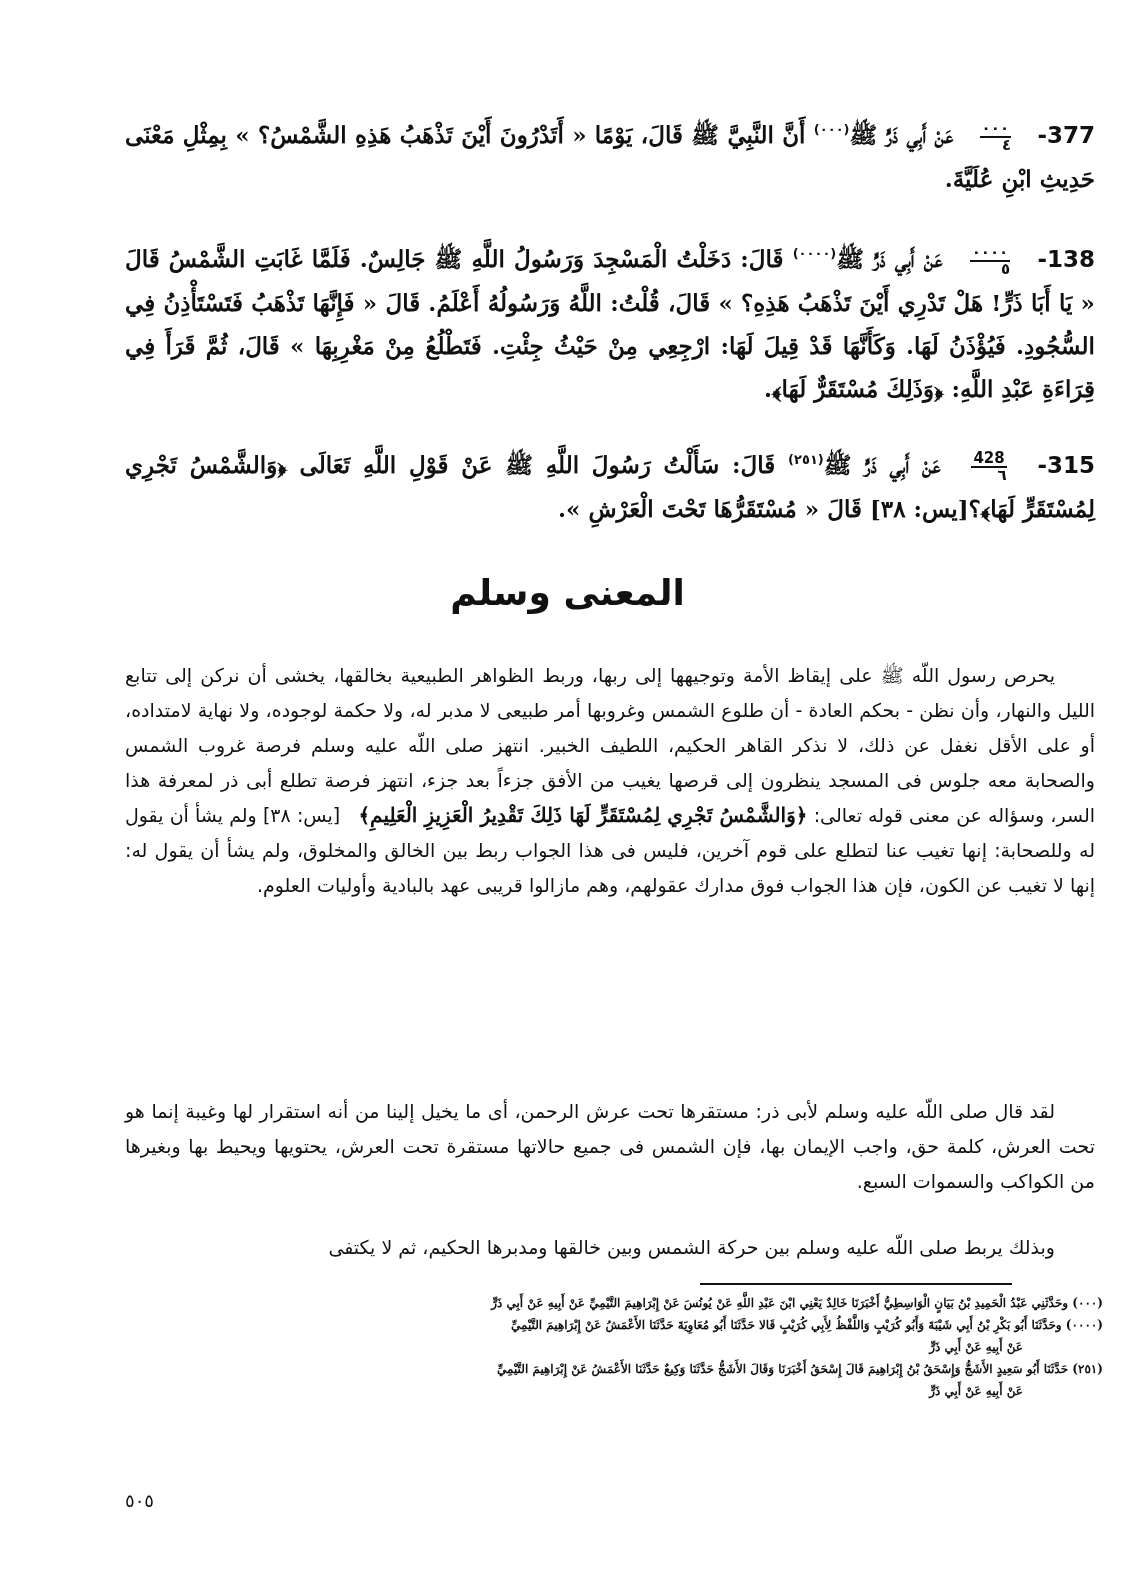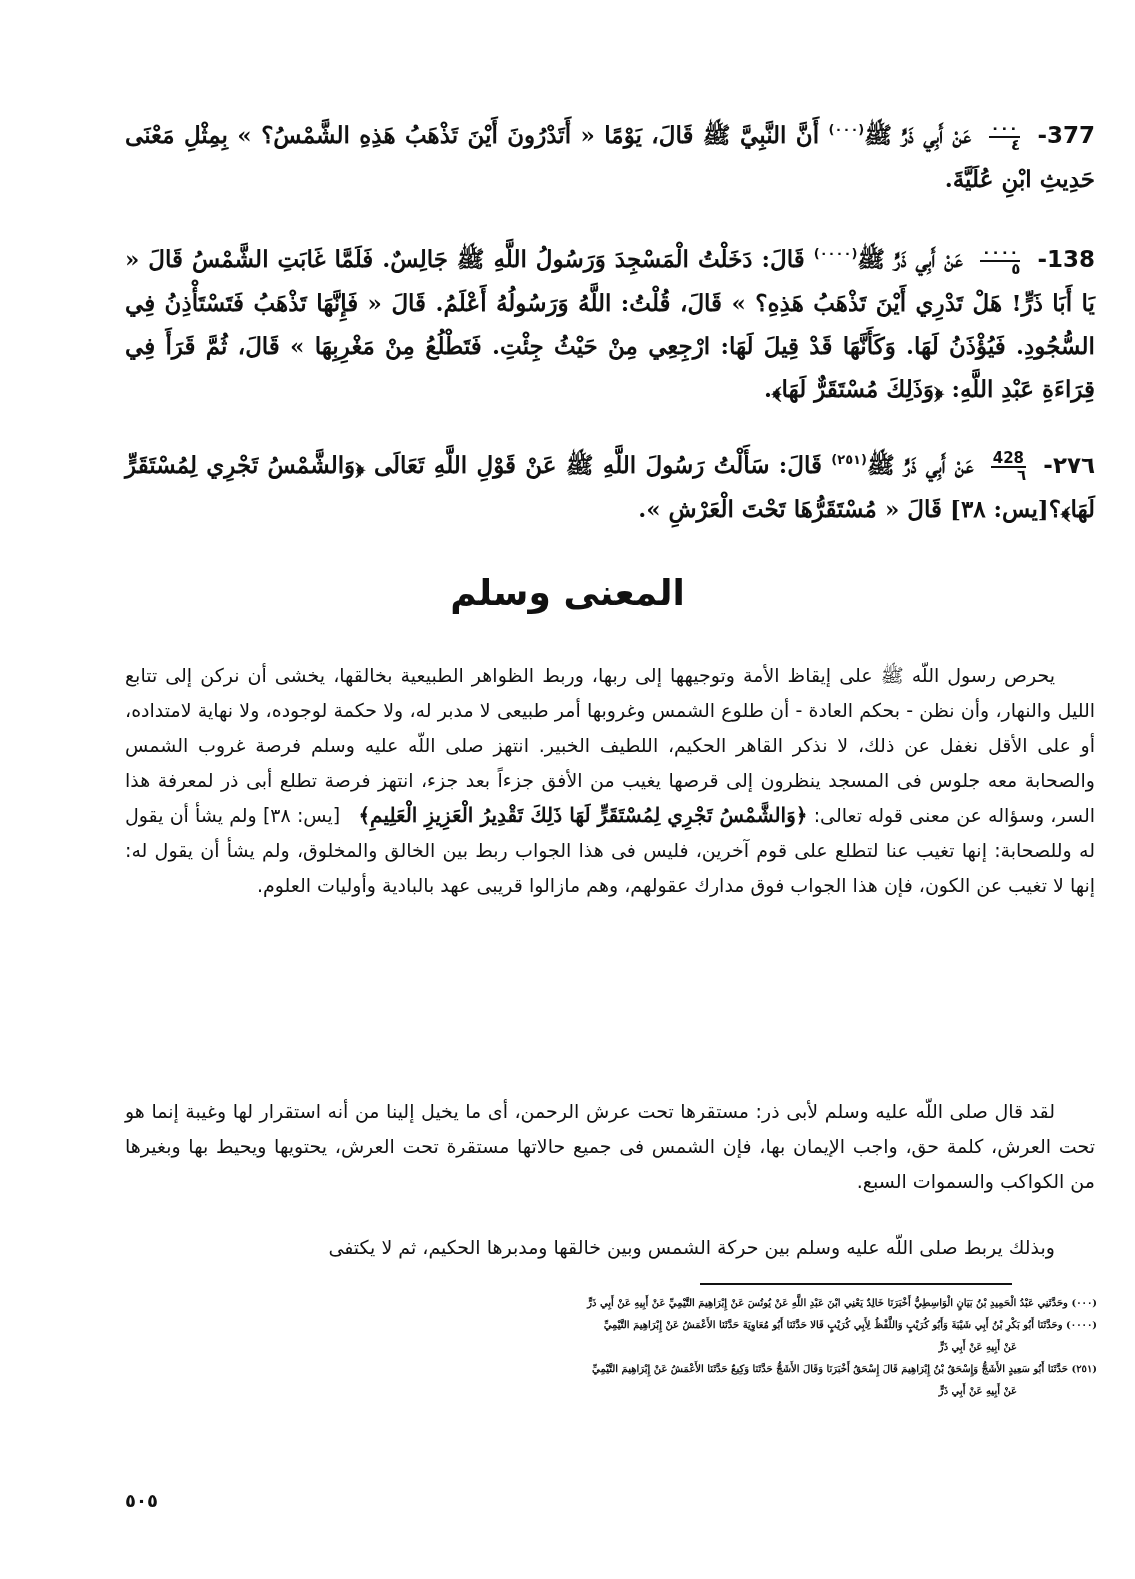--- a/index.html
+++ b/index.html
@@ -15,21 +15,21 @@
     font-family: "DejaVu Serif", serif; font-weight: bold;
     font-size: 23px; line-height: 43px;
   }
   #h274 { top: 108px; }
   #h275 { top: 232px; }
   #h276 { top: 438px; }
   .num { font-family: "DejaVu Sans", sans-serif; font-weight: bold; }
   .frac {
     display: inline-block; vertical-align: middle; text-align: center;
     font-family: "DejaVu Sans", sans-serif; font-size: 15px; line-height: 15px;
-    margin: 0 8px;
+    margin: 0 18px;
   }
   .frac .top { display: block; border-bottom: 2px solid #111; padding: 0 2px; }
   .frac .bot { display: block; }
   .fnref { font-size: 13px; vertical-align: super; font-family: "DejaVu Sans", sans-serif; }
 
   .section-title {
     position: absolute; top: 572px; left: 0; width: 1135px; text-align: center;
     font-family: "DejaVu Sans", sans-serif; font-weight: bold; font-size: 36px;
   }
 
@@ -41,29 +41,29 @@
   #c2 { top: 1094px; }
   #c3 { top: 1230px; }
   .indent { text-indent: 40px; }
   .quran { font-family: "DejaVu Serif", serif; font-weight: bold; font-size: 20px; margin-left: 12px; }
 
   .fn-rule {
     position: absolute; top: 1283px; left: 700px; width: 312px; height: 0;
     border-top: 2px solid #111;
   }
   .footnotes {
-    position: absolute; top: 1292px; left: 107px; width: 990px;
-    font-family: "DejaVu Serif", serif; font-weight: bold; font-size: 10px; line-height: 22px;
+    position: absolute; top: 1292px; left: 113px; width: 990px;
+    font-family: "DejaVu Serif", serif; font-weight: bold; font-size: 12px; line-height: 22px;
   }
   .fn { margin: 0; }
   .fn .tail { padding-right: 80px; display: block; }
 
   .page-number {
     position: absolute; top: 1490px; left: 125px;
-    font-family: "DejaVu Sans", sans-serif; font-weight: bold; font-size: 18px;
+    font-family: "DejaVu Sans", sans-serif; font-weight: normal; font-size: 18px;
   }
 </style>
 </head>
 <body>
 
 <div class="page">
 
   <p class="hadith rtl" id="h274" style="margin:0">
     <span class="num">377</span><span class="num">- </span>
     <span class="frac"><span class="top">٠٠٠</span><span class="bot">٤</span></span>
@@ -72,21 +72,21 @@
   </p>
 
   <p class="hadith rtl" id="h275" style="margin:0">
     <span class="num">138</span><span class="num">- </span>
     <span class="frac"><span class="top">٠٠٠٠</span><span class="bot">٥</span></span>
     <span>عَنْ أَبِي ذَرٍّ ﷺ</span><span class="fnref">(٠٠٠٠)</span>
     <span>قَالَ: دَخَلْتُ الْمَسْجِدَ وَرَسُولُ اللَّهِ ﷺ جَالِسٌ. فَلَمَّا غَابَتِ الشَّمْسُ قَالَ « يَا أَبَا ذَرٍّ! هَلْ تَدْرِي أَيْنَ تَذْهَبُ هَذِهِ؟ » قَالَ، قُلْتُ: اللَّهُ وَرَسُولُهُ أَعْلَمُ. قَالَ « فَإِنَّهَا تَذْهَبُ فَتَسْتَأْذِنُ فِي السُّجُودِ. فَيُؤْذَنُ لَهَا. وَكَأَنَّهَا قَدْ قِيلَ لَهَا: ارْجِعِي مِنْ حَيْثُ جِئْتِ. فَتَطْلُعُ مِنْ مَغْرِبِهَا » قَالَ، ثُمَّ قَرَأَ فِي قِرَاءَةِ عَبْدِ اللَّهِ: ﴿وَذَلِكَ مُسْتَقَرٌّ لَهَا﴾.</span>
   </p>
 
   <p class="hadith rtl" id="h276" style="margin:0">
-    <span class="num">٢٧٦</span><span class="num">- </span>
+    <span class="num">315</span><span class="num">- </span>
     <span class="frac"><span class="top">428</span><span class="bot">٦</span></span>
     <span>عَنْ أَبِي ذَرٍّ ﷺ</span><span class="fnref">(٢٥١)</span>
     <span>قَالَ: سَأَلْتُ رَسُولَ اللَّهِ ﷺ عَنْ قَوْلِ اللَّهِ تَعَالَى ﴿وَالشَّمْسُ تَجْرِي لِمُسْتَقَرٍّ لَهَا﴾؟[يس: ٣٨] قَالَ « مُسْتَقَرُّهَا تَحْتَ الْعَرْشِ ».</span>
   </p>
 
   <div class="section-title">المعنى وسلم</div>
 
   <p class="commentary rtl indent" id="c1" style="margin:0">
     <span>يحرص رسول اللّه ﷺ على إيقاظ الأمة وتوجيهها إلى ربها، وربط الظواهر الطبيعية بخالقها، يخشى أن نركن إلى تتابع الليل والنهار، وأن نظن - بحكم العادة - أن طلوع الشمس وغروبها أمر طبيعى لا مدبر له، ولا حكمة لوجوده، ولا نهاية لامتداده، أو على الأقل نغفل عن ذلك، لا نذكر القاهر الحكيم، اللطيف الخبير. انتهز صلى اللّه عليه وسلم فرصة غروب الشمس والصحابة معه جلوس فى المسجد ينظرون إلى قرصها يغيب من الأفق جزءاً بعد جزء، انتهز فرصة تطلع أبى ذر لمعرفة هذا السر، وسؤاله عن معنى قوله تعالى:</span>
     <span class="quran">﴿وَالشَّمْسُ تَجْرِي لِمُسْتَقَرٍّ لَهَا ذَلِكَ تَقْدِيرُ الْعَزِيزِ الْعَلِيمِ﴾</span>

